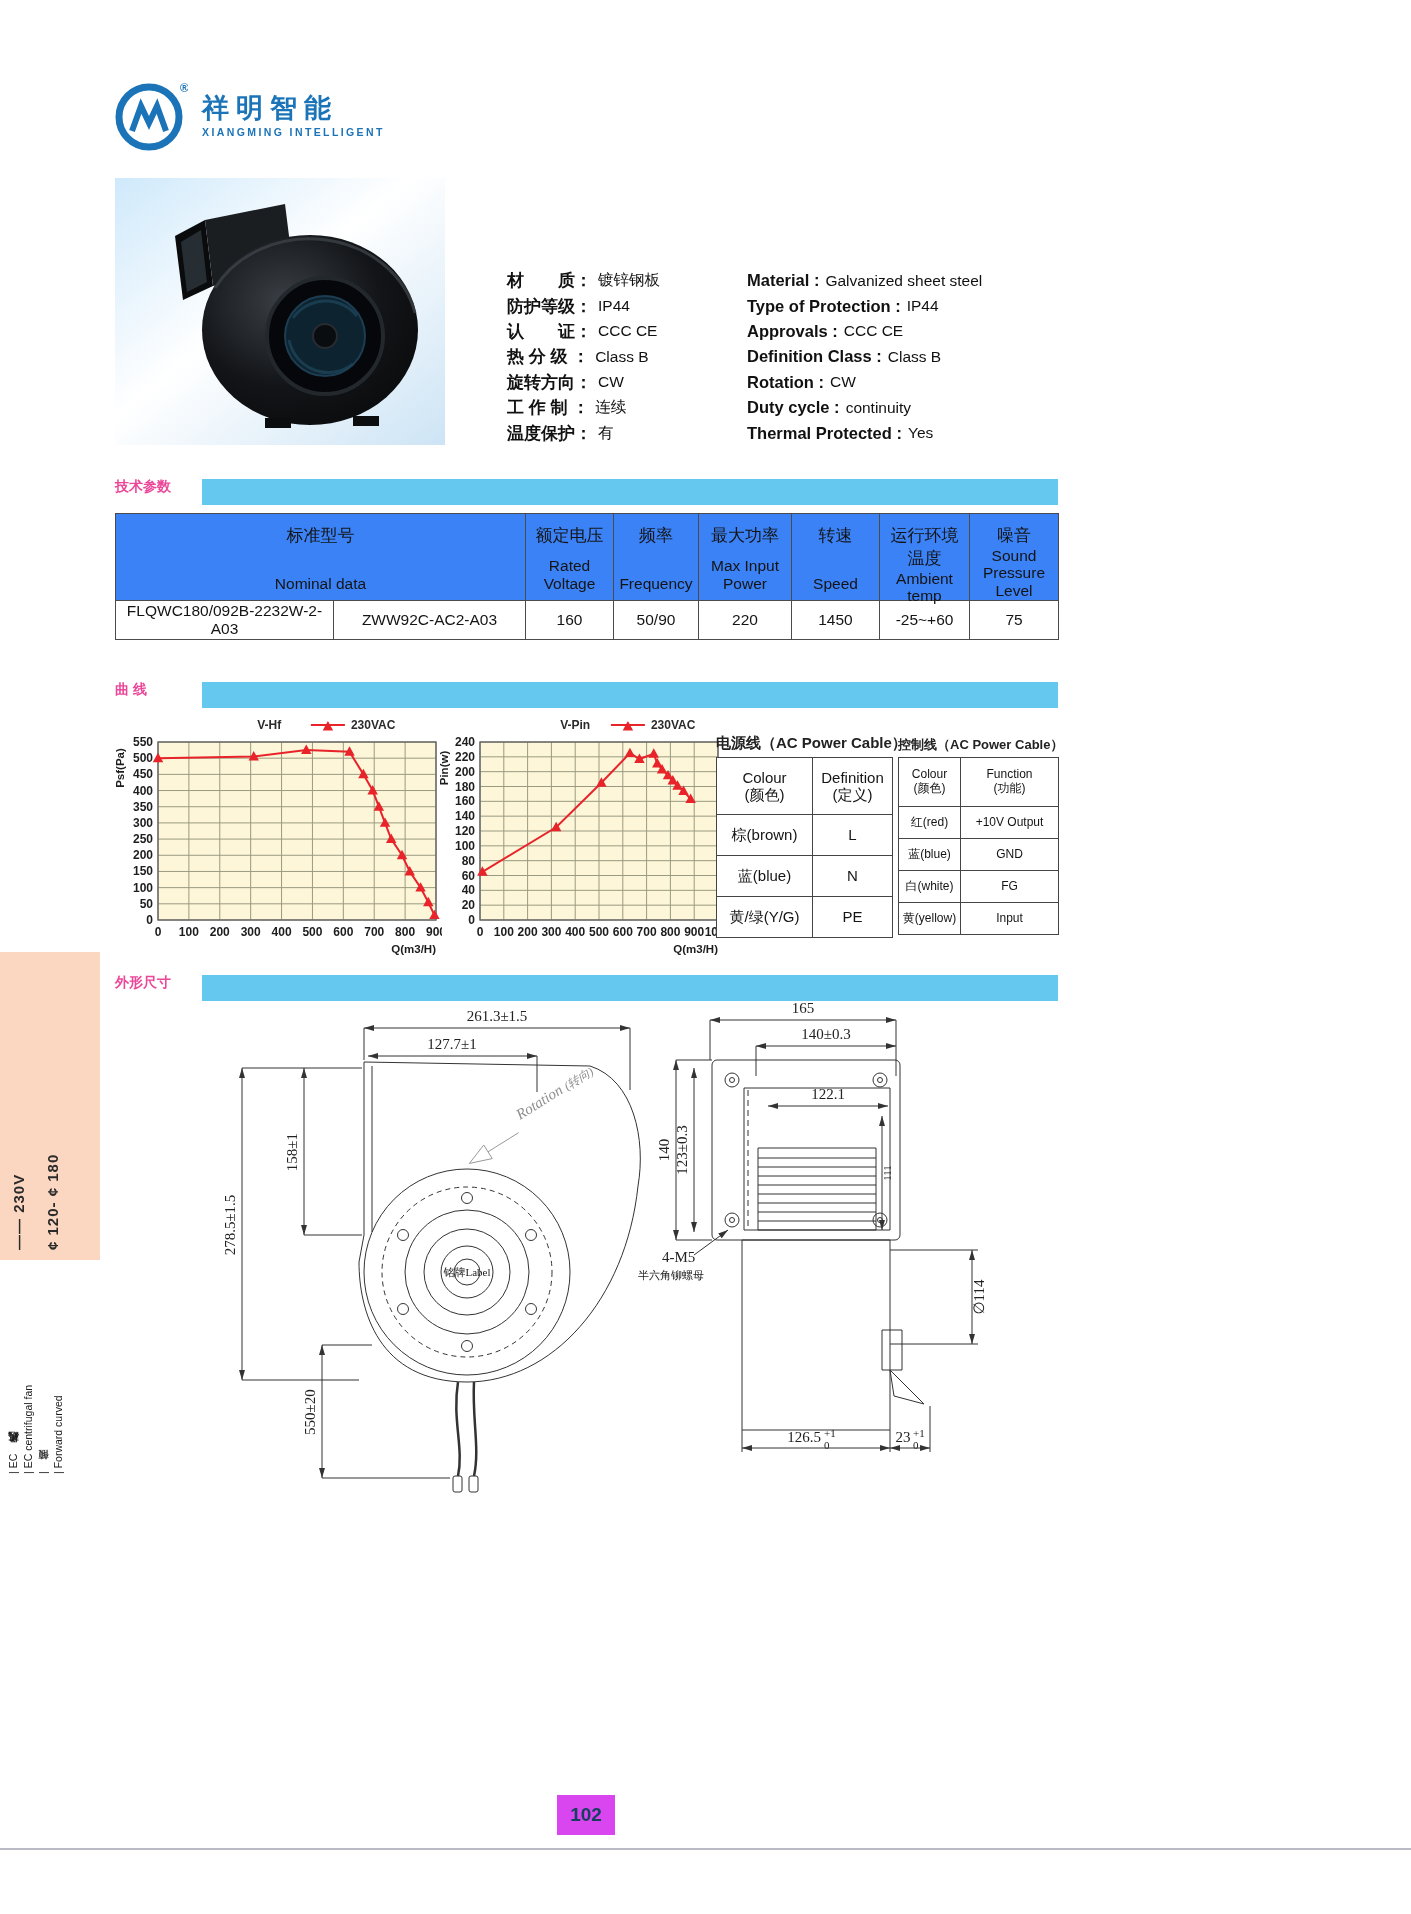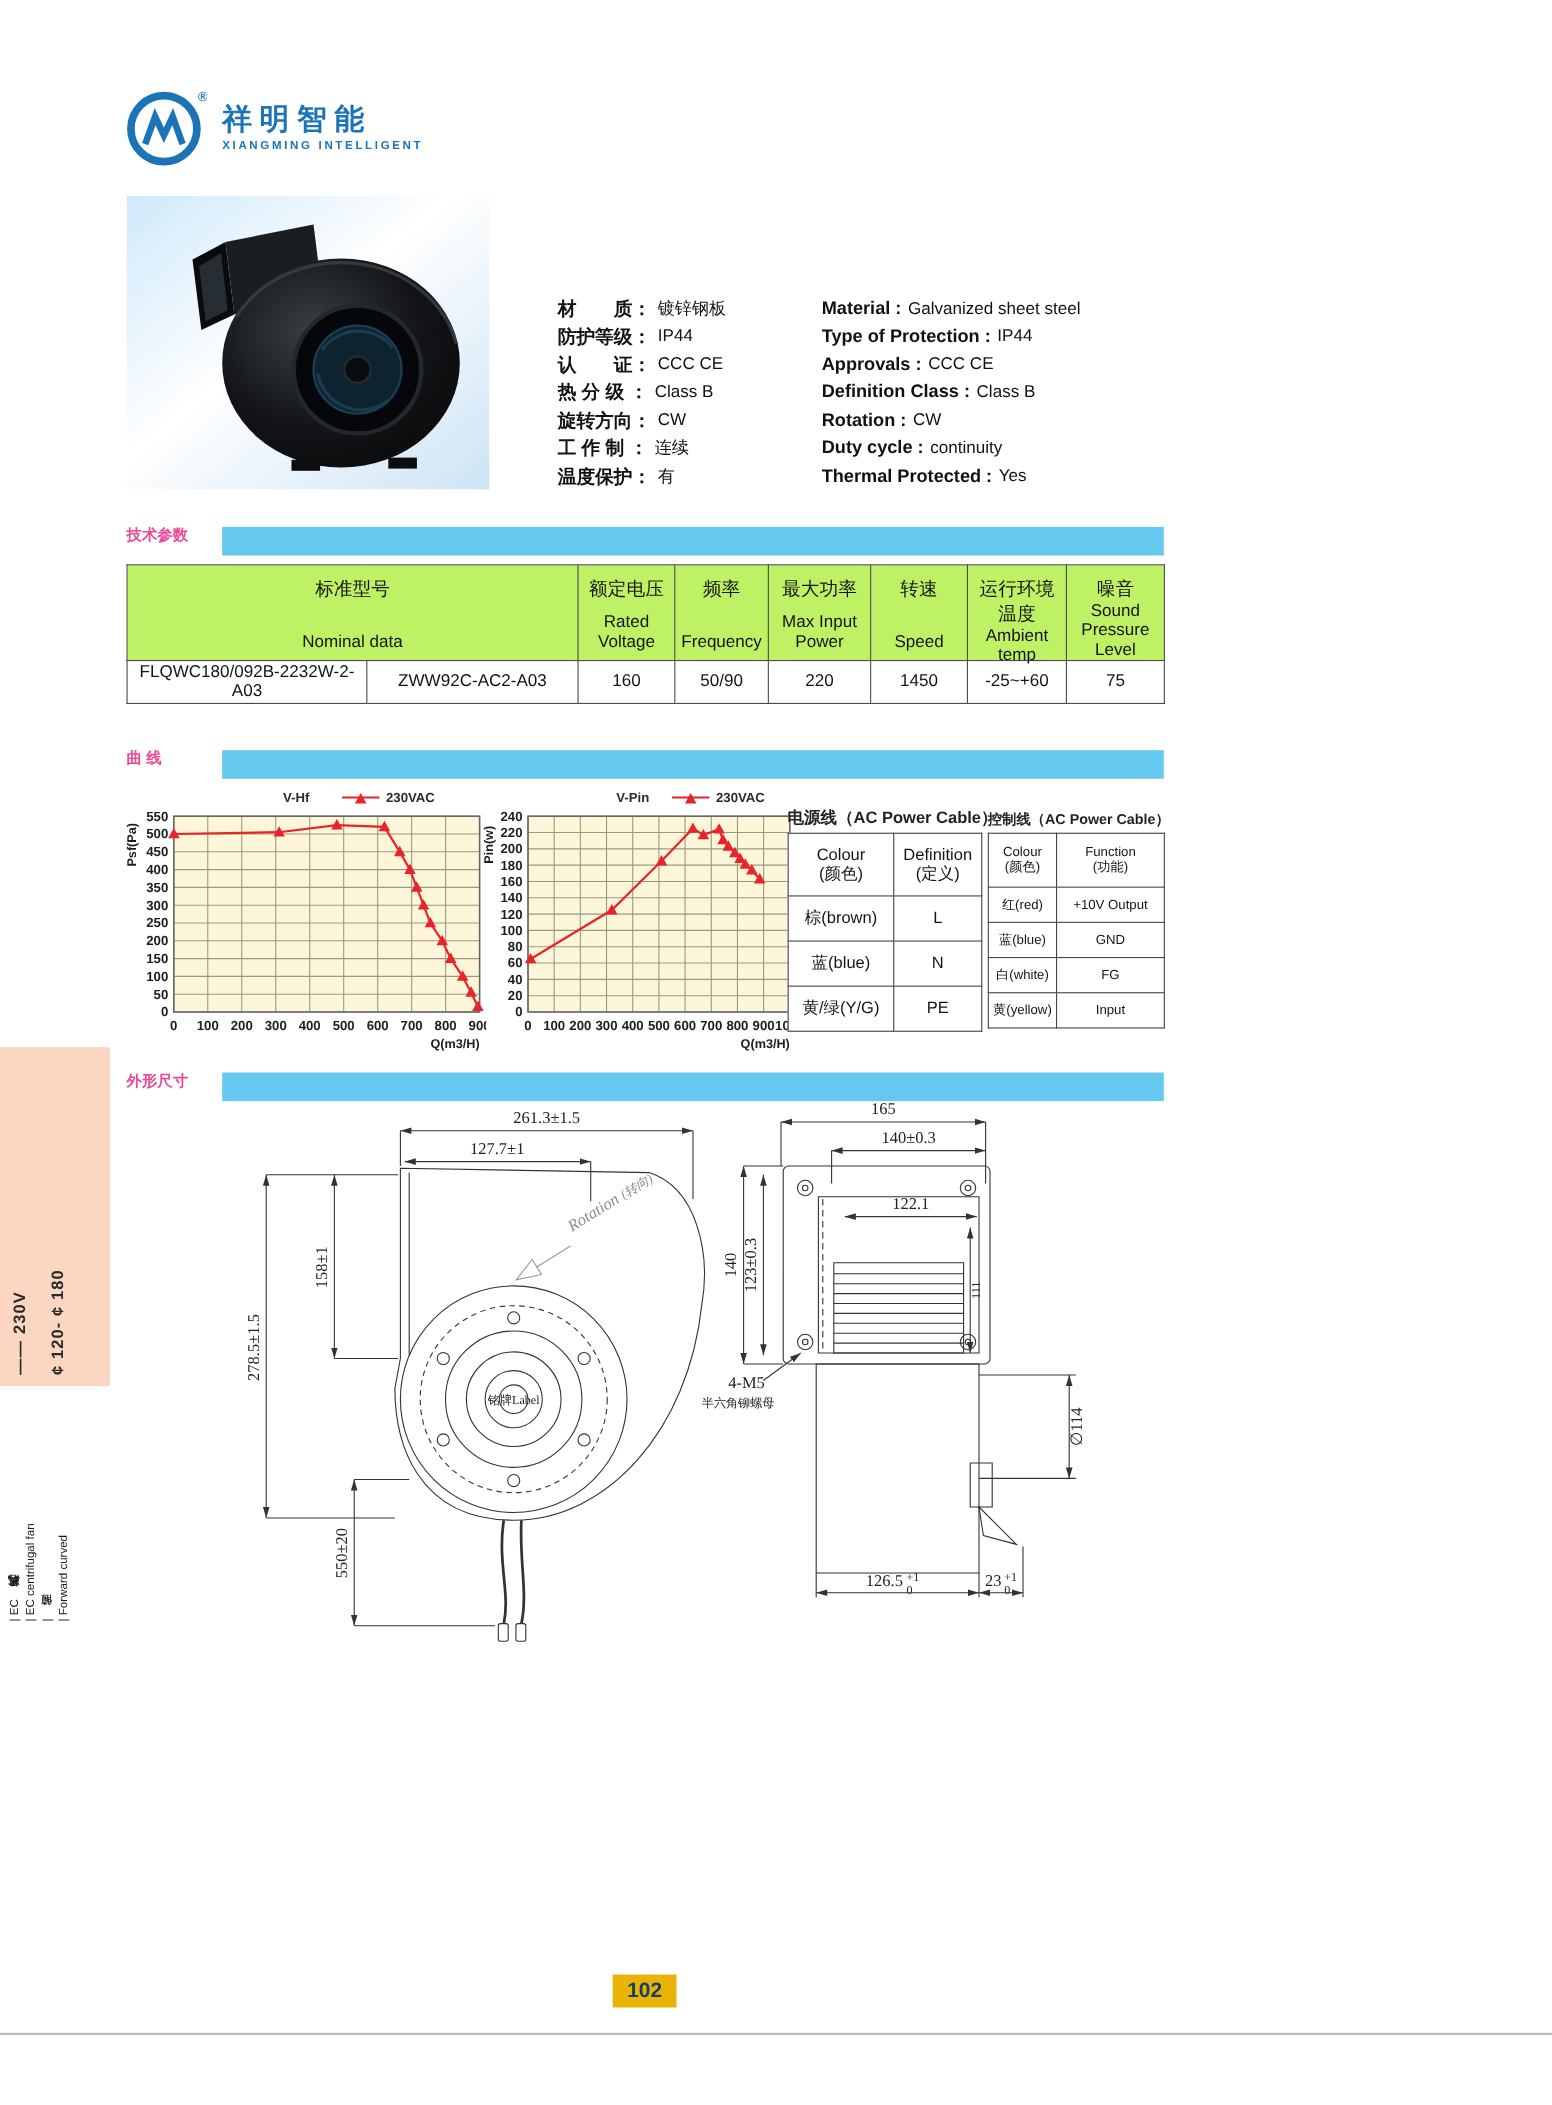--- a/index.html
+++ b/index.html
@@ -33,21 +33,21 @@
   .spec-col .val{margin-left:6px;font-size:15.5px;}
 
   
   .sec-title{font-size:14px;font-weight:bold;color:#ec4899;white-space:nowrap;}
   .sec-bar{height:26px;background:#65c8ef;}
 
   
   table.tech{left:115px;top:513px;position:absolute;border-collapse:collapse;table-layout:fixed;
              font-size:15.5px;color:#141414;}
   table.tech td{border:1.4px solid #4b4b4b;text-align:center;vertical-align:middle;padding:0;background:#fff;}
-  table.tech tr.hdr td{background:#bef264;}
+  table.tech tr.hdr td{background:#3b82f6;}
   .hcell{display:flex;flex-direction:column;justify-content:space-between;height:86px;padding:10px 2px 8px 2px;box-sizing:border-box;}
   .hcell .zh{font-size:17px;}
   .hcell .en{font-size:15.5px;line-height:1.12;}
   tr.unit td{height:33px;}
   tr.dat td{height:38px;}
 
   
   svg text.tick{font:bold 12px "Liberation Sans",sans-serif;fill:#1d1d1d;}
   svg text.ctitle{font:bold 12px "Liberation Sans",sans-serif;fill:#2b2b2b;}
   svg text.albl{font:bold 11.5px "Liberation Sans",sans-serif;fill:#1d1d1d;}
@@ -71,21 +71,21 @@
   .dwg text.rot{font:italic 15px "Liberation Serif",serif;fill:#8d8d8d;}
 
   
   .peach{left:0;top:952px;width:100px;height:308px;background:#fbd7c1;}
   .vtext{position:absolute;writing-mode:vertical-rl;transform:rotate(180deg);
          font-size:15px;font-weight:600;color:#2a2a2a;letter-spacing:1px;white-space:nowrap;}
   .prod-vtext{left:6px;top:1262px;height:212px;writing-mode:vertical-rl;transform:rotate(180deg);
               font-size:10.5px;color:#1a1a1a;line-height:15px;white-space:nowrap;position:absolute;}
 
   
-  .pageno{left:557px;top:1795px;width:58px;height:30px;background:#eab308;
+  .pageno{left:557px;top:1795px;width:58px;height:40px;background:#d946ef;
           display:flex;align-items:center;justify-content:center;font-size:19px;font-weight:bold;color:#15405e;}
   .bottom-rule{left:0;top:1848px;width:1411px;height:2px;background:#b9bac6;}
 </style>
 </head>
 <body>
 
 <div class="page">
 
   <div class="abs logo-wrap">
     <svg width="76" height="76" viewBox="0 0 76 76">

